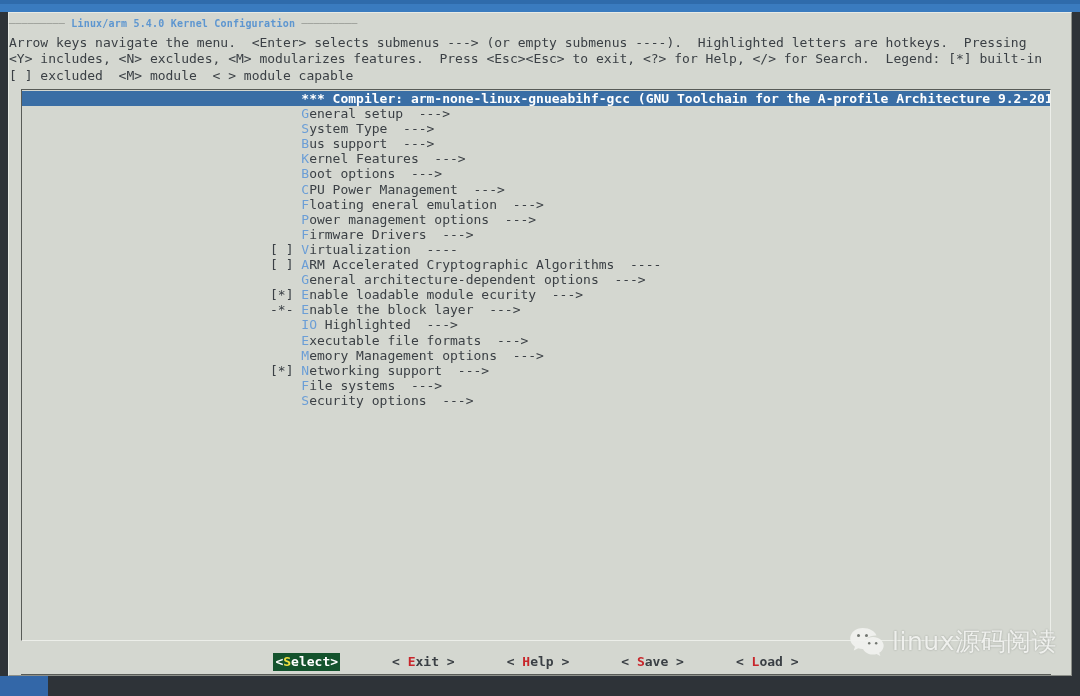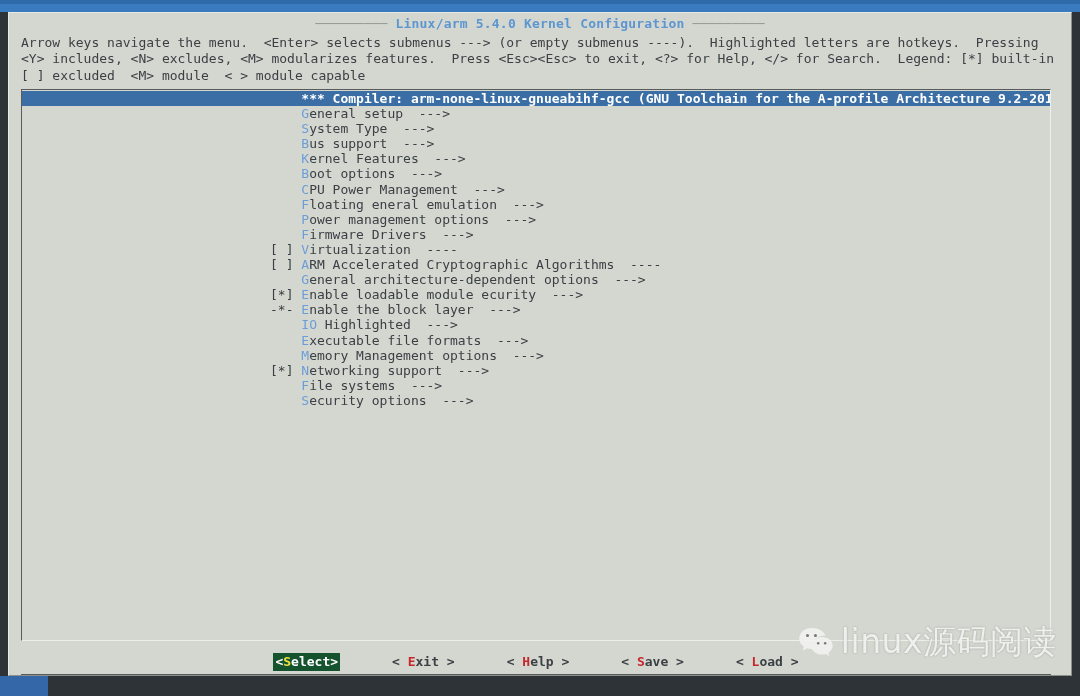--- a/index.html
+++ b/index.html
@@ -41,37 +41,36 @@
     border: 1px solid #e8eae5;
     border-right-color: #8c8f89;
     border-bottom-color: #8c8f89;
   }
 
   
   .dialog-title {
     position: absolute;
     left: 0; top: 3px;
     width: 100%;
-    text-align: center;
-    font-size: 13px;
+    font-size: 10px;
     line-height: 16px;
     color: #5d96d0;
     font-weight: bold;
     letter-spacing: 0.2px;
     white-space: nowrap;
   }
   .dialog-title .dash {
     color: #9a9d97;
     font-weight: normal;
   }
 
   
   .help-text {
     position: absolute;
-    left: 12px; top: 22px;
+    left: 0; top: 22px;
     width: 1040px;
     font-size: 13px;
     line-height: 16.3px;
     color: #3b4045;
     white-space: pre-wrap;
     word-break: normal;
   }
 
   
   .menu-frame {
@@ -143,21 +142,21 @@
     right: 14px; bottom: 18px;
     display: flex;
     align-items: center;
     gap: 7px;
     opacity: 0.92;
     pointer-events: none;
   }
   .wm-logo { width: 36px; height: 30px; display: block; }
   .wm-text {
     font-family: "DejaVu Sans", "Liberation Sans", sans-serif;
-    font-size: 33px;
+    font-size: 25px;
     line-height: 28px;
     color: #f2f3f0;
     text-shadow: 0 0 2px rgba(90,95,90,0.55);
     letter-spacing: 0.5px;
   }
 </style>
 </head>
 <body>
 
 <div id="screen">

